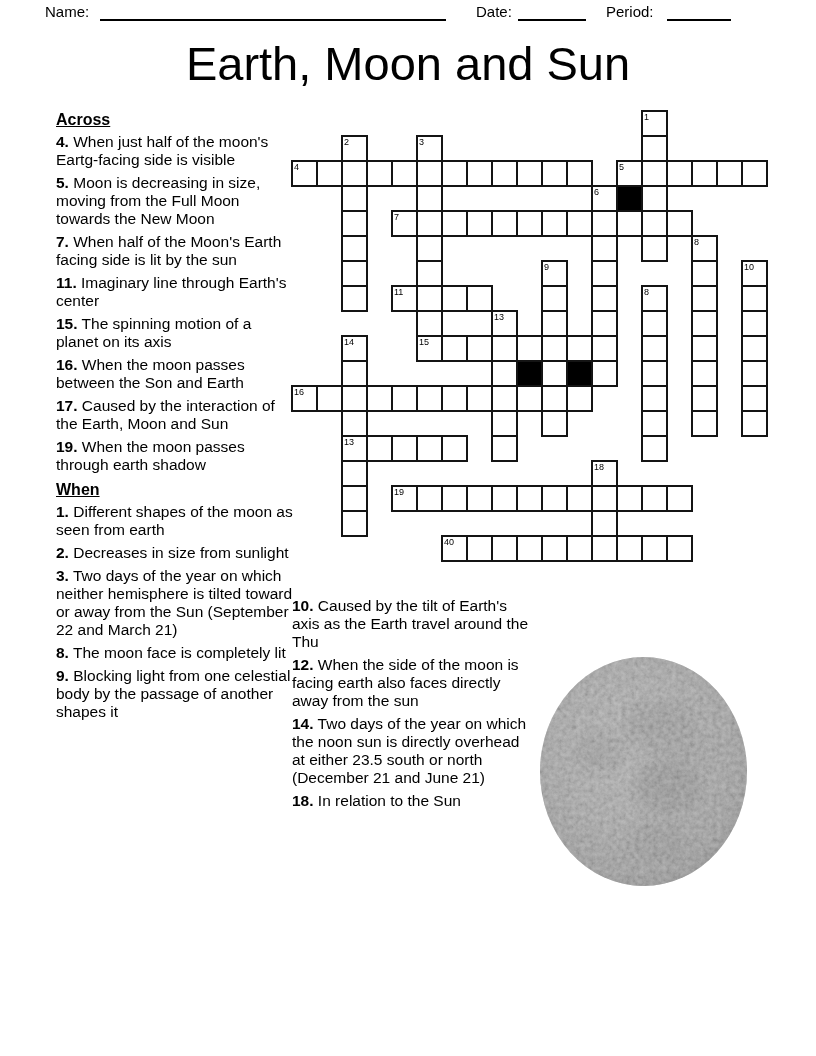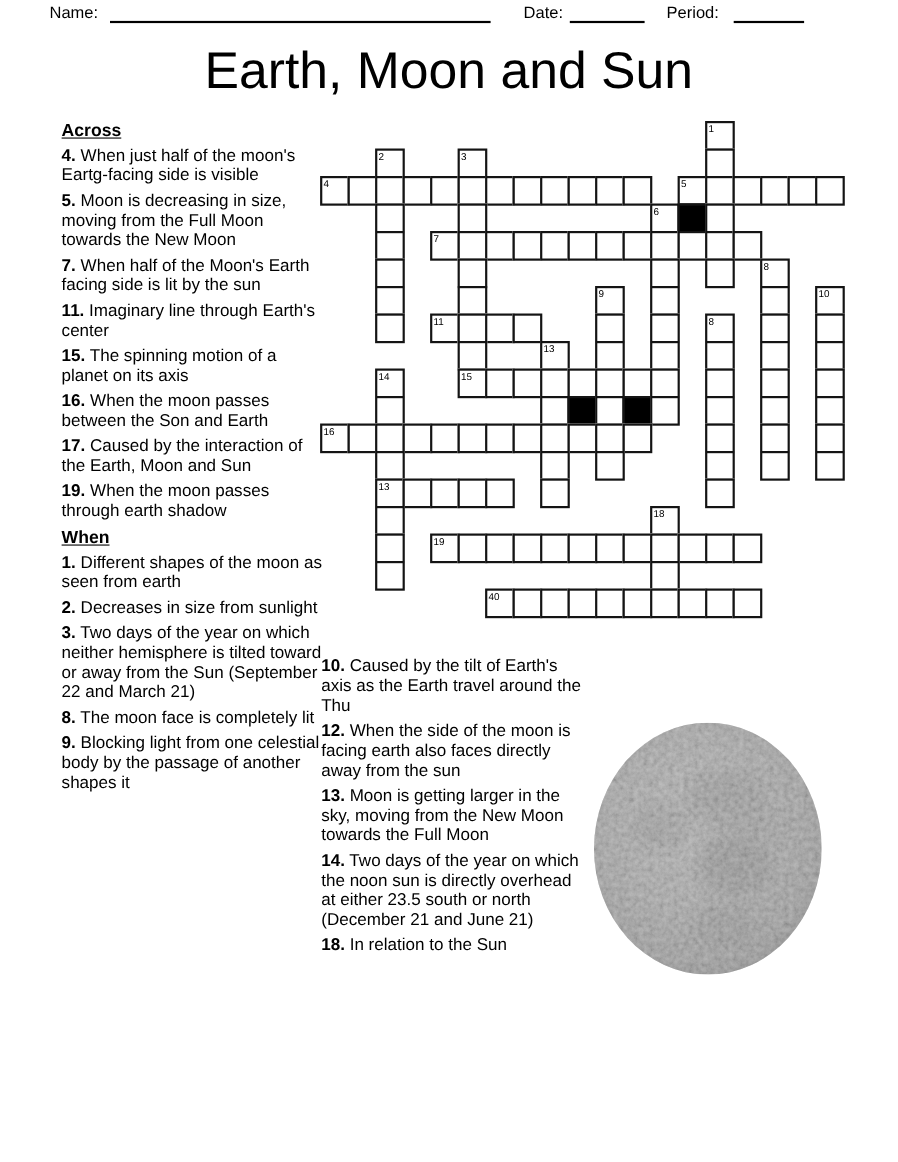--- a/index.html
+++ b/index.html
@@ -268,21 +268,20 @@
       <div class="clue"><b>3.</b><span> Two days of the year on which neither hemisphere is tilted toward or away from the Sun (September 22 and March 21)</span></div>
       <div class="clue"><b>8.</b><span> The moon face is completely lit</span></div>
       <div class="clue"><b>9.</b><span> Blocking light from one celestial body by the passage of another shapes it</span></div>
     </div>
 </div>
 
 <div class="clue-col" id="right-col">
   <div id="down-right-list">
       <div class="clue"><b>10.</b><span> Caused by the tilt of Earth's axis as the Earth travel around the Thu</span></div>
       <div class="clue"><b>12.</b><span> When the side of the moon is facing earth also faces directly away from the sun</span></div>
-      <div class="clue"><b>13.</b><span> Moon is getting larger in the sky, moving from the New Moon towards the Full Moon</span></div>
       <div class="clue"><b>14.</b><span> Two days of the year on which the noon sun is directly overhead at either 23.5 south or north (December 21 and June 21)</span></div>
       <div class="clue"><b>18.</b><span> In relation to the Sun</span></div>
     </div>
 </div>
 
 <svg id="moon" viewBox="0 0 207 229" aria-hidden="true">
   <defs>
     <radialGradient id="mbase" cx="45%" cy="40%" r="64%">
       <stop offset="0%" stop-color="#b0b0b0"></stop>
       <stop offset="55%" stop-color="#a5a5a5"></stop>

